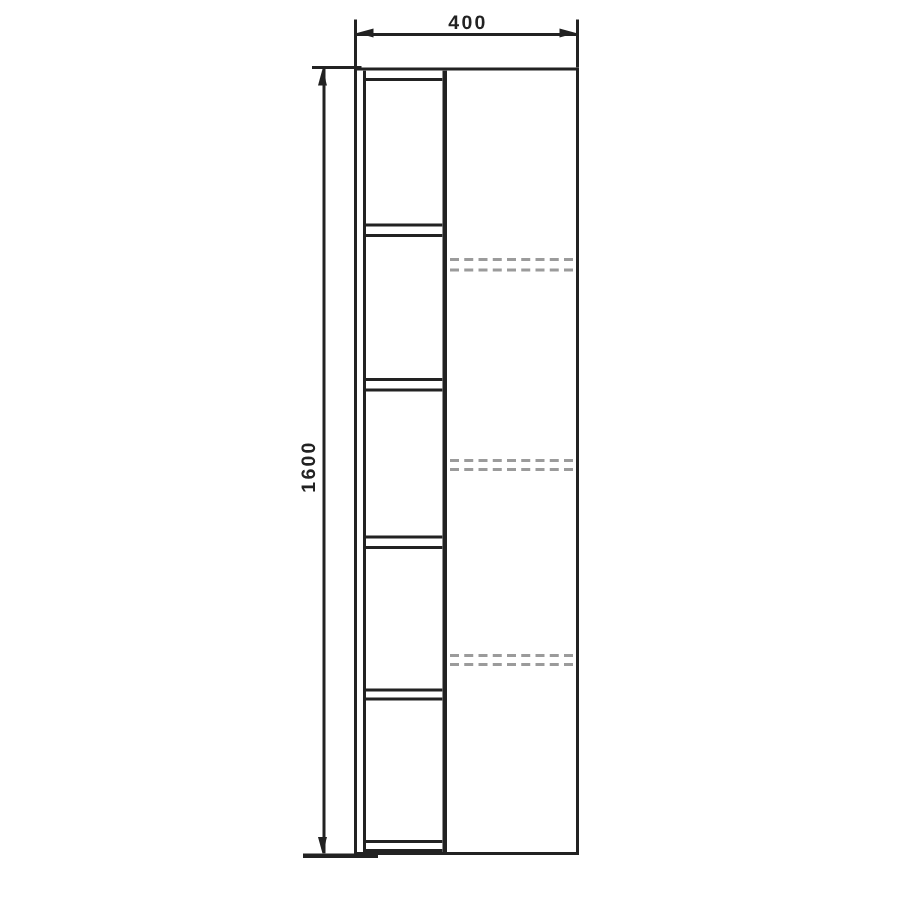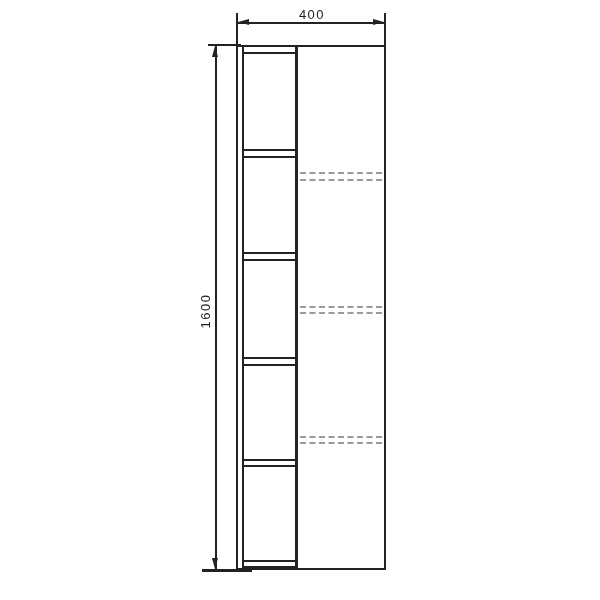--- a/index.html
+++ b/index.html
@@ -8,21 +8,21 @@
     --bg:#ffffff;
   }
   html,body{margin:0;padding:0;}
   body{
     width:600px;height:600px;
     background:var(--bg);
     font-family:"Liberation Sans","DejaVu Sans",sans-serif;
     position:relative;
     overflow:hidden;
   }
-  .canvas{position:absolute;left:0;top:0;width:488px;height:600px;background:var(--bg);}
+  .canvas{position:absolute;left:0;top:0;width:488px;height:600px;background:var(--bg);font-weight:bold;}
   .abs{position:absolute;}
   
   .hline{background:var(--line);height:2px;}
   .vline{background:var(--line);width:2px;}
   
   .cab-outline{
     left:236px;top:45px;width:150px;height:525px;
     border:2px solid var(--line);
     box-sizing:border-box;
     background:transparent;

